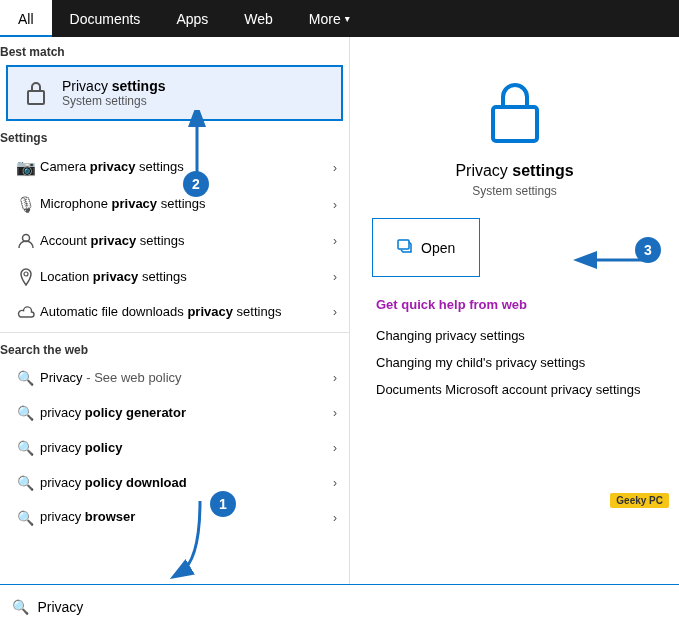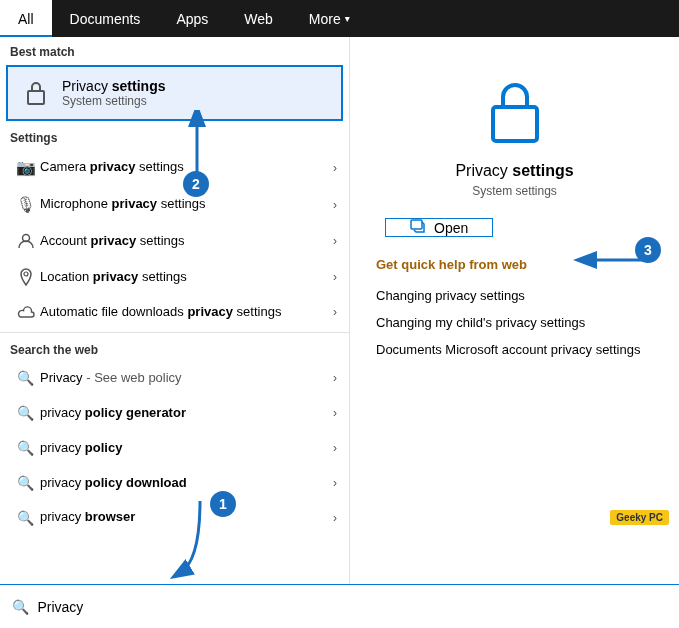--- a/index.html
+++ b/index.html
@@ -52,21 +52,21 @@
       border-right: 1px solid #e0e0e0;
       display: flex;
       flex-direction: column;
       overflow-y: auto;
     }
 
     
     .section-label {
       font-size: 12px;
       color: #333;
-      padding: 8px 12px 4px 10px;
+      padding: 8px 12px 4px 0;
       font-weight: 600;
     }
 
     .best-match-item {
       display: flex;
       align-items: center;
       padding: 10px 12px;
       margin: 2px 6px;
       border: 2px solid #0078d4;
       background: #e8f0fe;
@@ -185,28 +185,28 @@
     .right-subtitle {
       font-size: 12px;
       color: #555;
       margin-bottom: 20px;
     }
 
     
     .open-btn {
       display: flex;
       align-items: center;
-      padding: 0 24px;
+      padding: 20px 24px;
       border: 1px solid #0078d4;
       background: #fff;
       cursor: pointer;
       font-size: 14px;
       color: #000;
       align-self: flex-start;
-      margin-left: 19px;
+      margin-left: 6px;
       position: relative;
     }
     .open-btn .open-icon {
       margin-right: 8px;
       font-size: 14px;
       color: #0078d4;
     }
 
     .open-btn-row {
       width: 100%;
@@ -217,34 +217,34 @@
 
     
     .quick-help {
       width: 100%;
       padding: 0 10px;
     }
     .quick-help-title {
       font-size: 13px;
       font-weight: 700;
       margin-bottom: 10px;
-      color: #a16207;
+      color: #a21caf;
     }
     .quick-help-link {
       font-size: 13px;
       color: #000000;
       padding: 6px 0;
       cursor: pointer;
       display: block;
     }
 
     
     .geeky-badge {
       position: absolute;
-      bottom: 59px;
+      bottom: 76px;
       right: 10px;
       background: #f5c518;
       color: #333;
       font-size: 10px;
       padding: 2px 6px;
       font-weight: 600;
       border-radius: 2px;
     }
   </style>
 </head>

